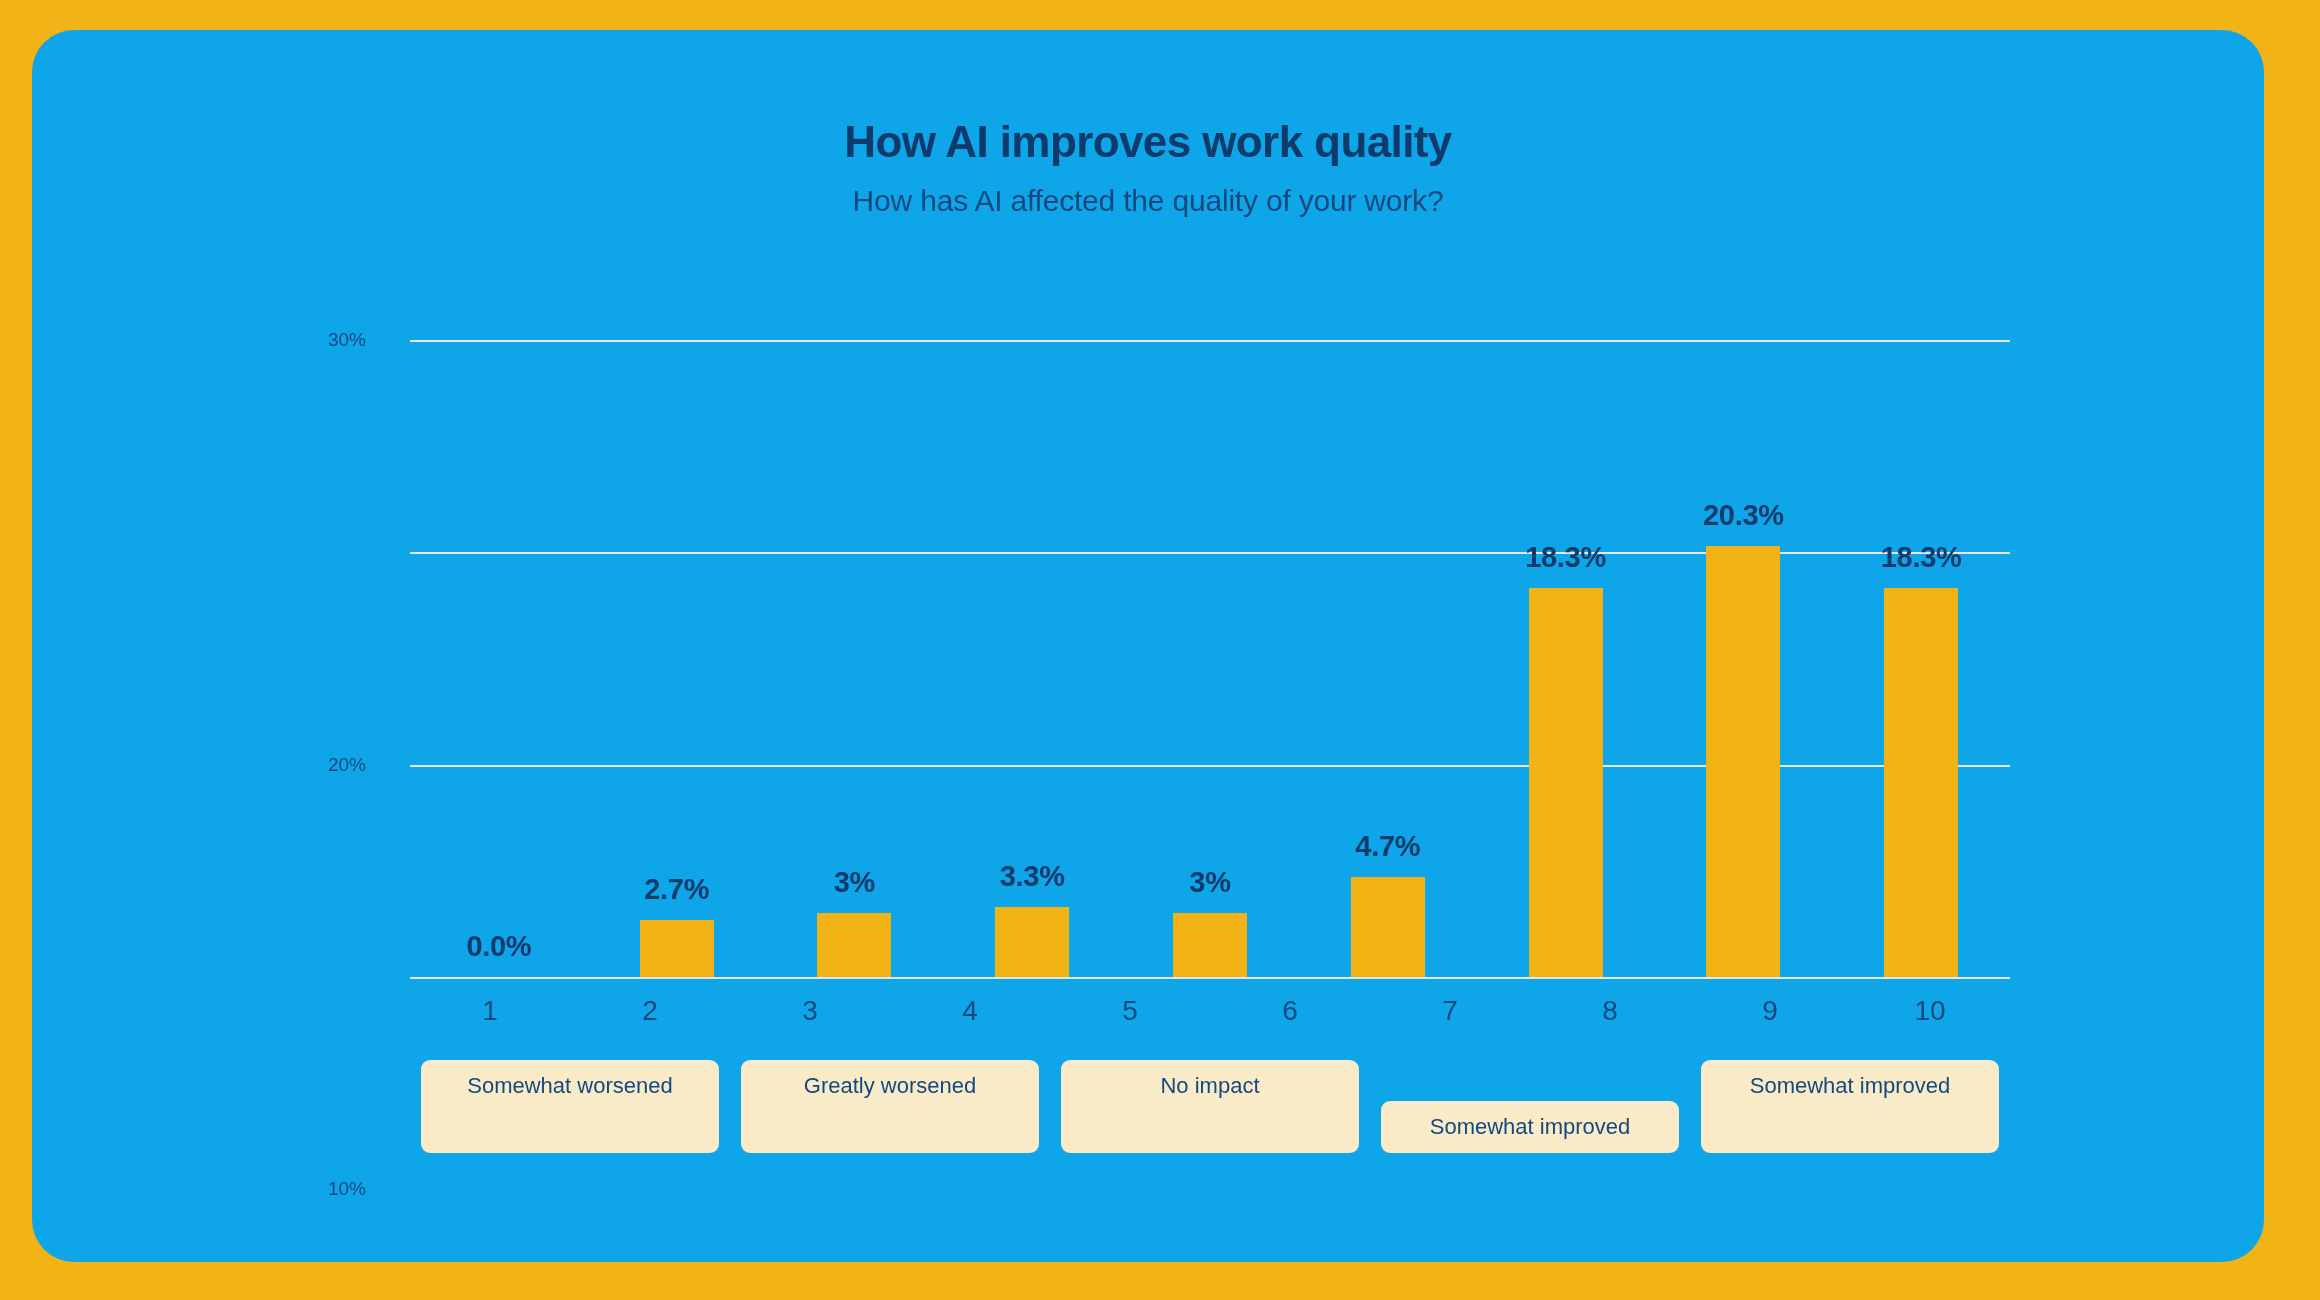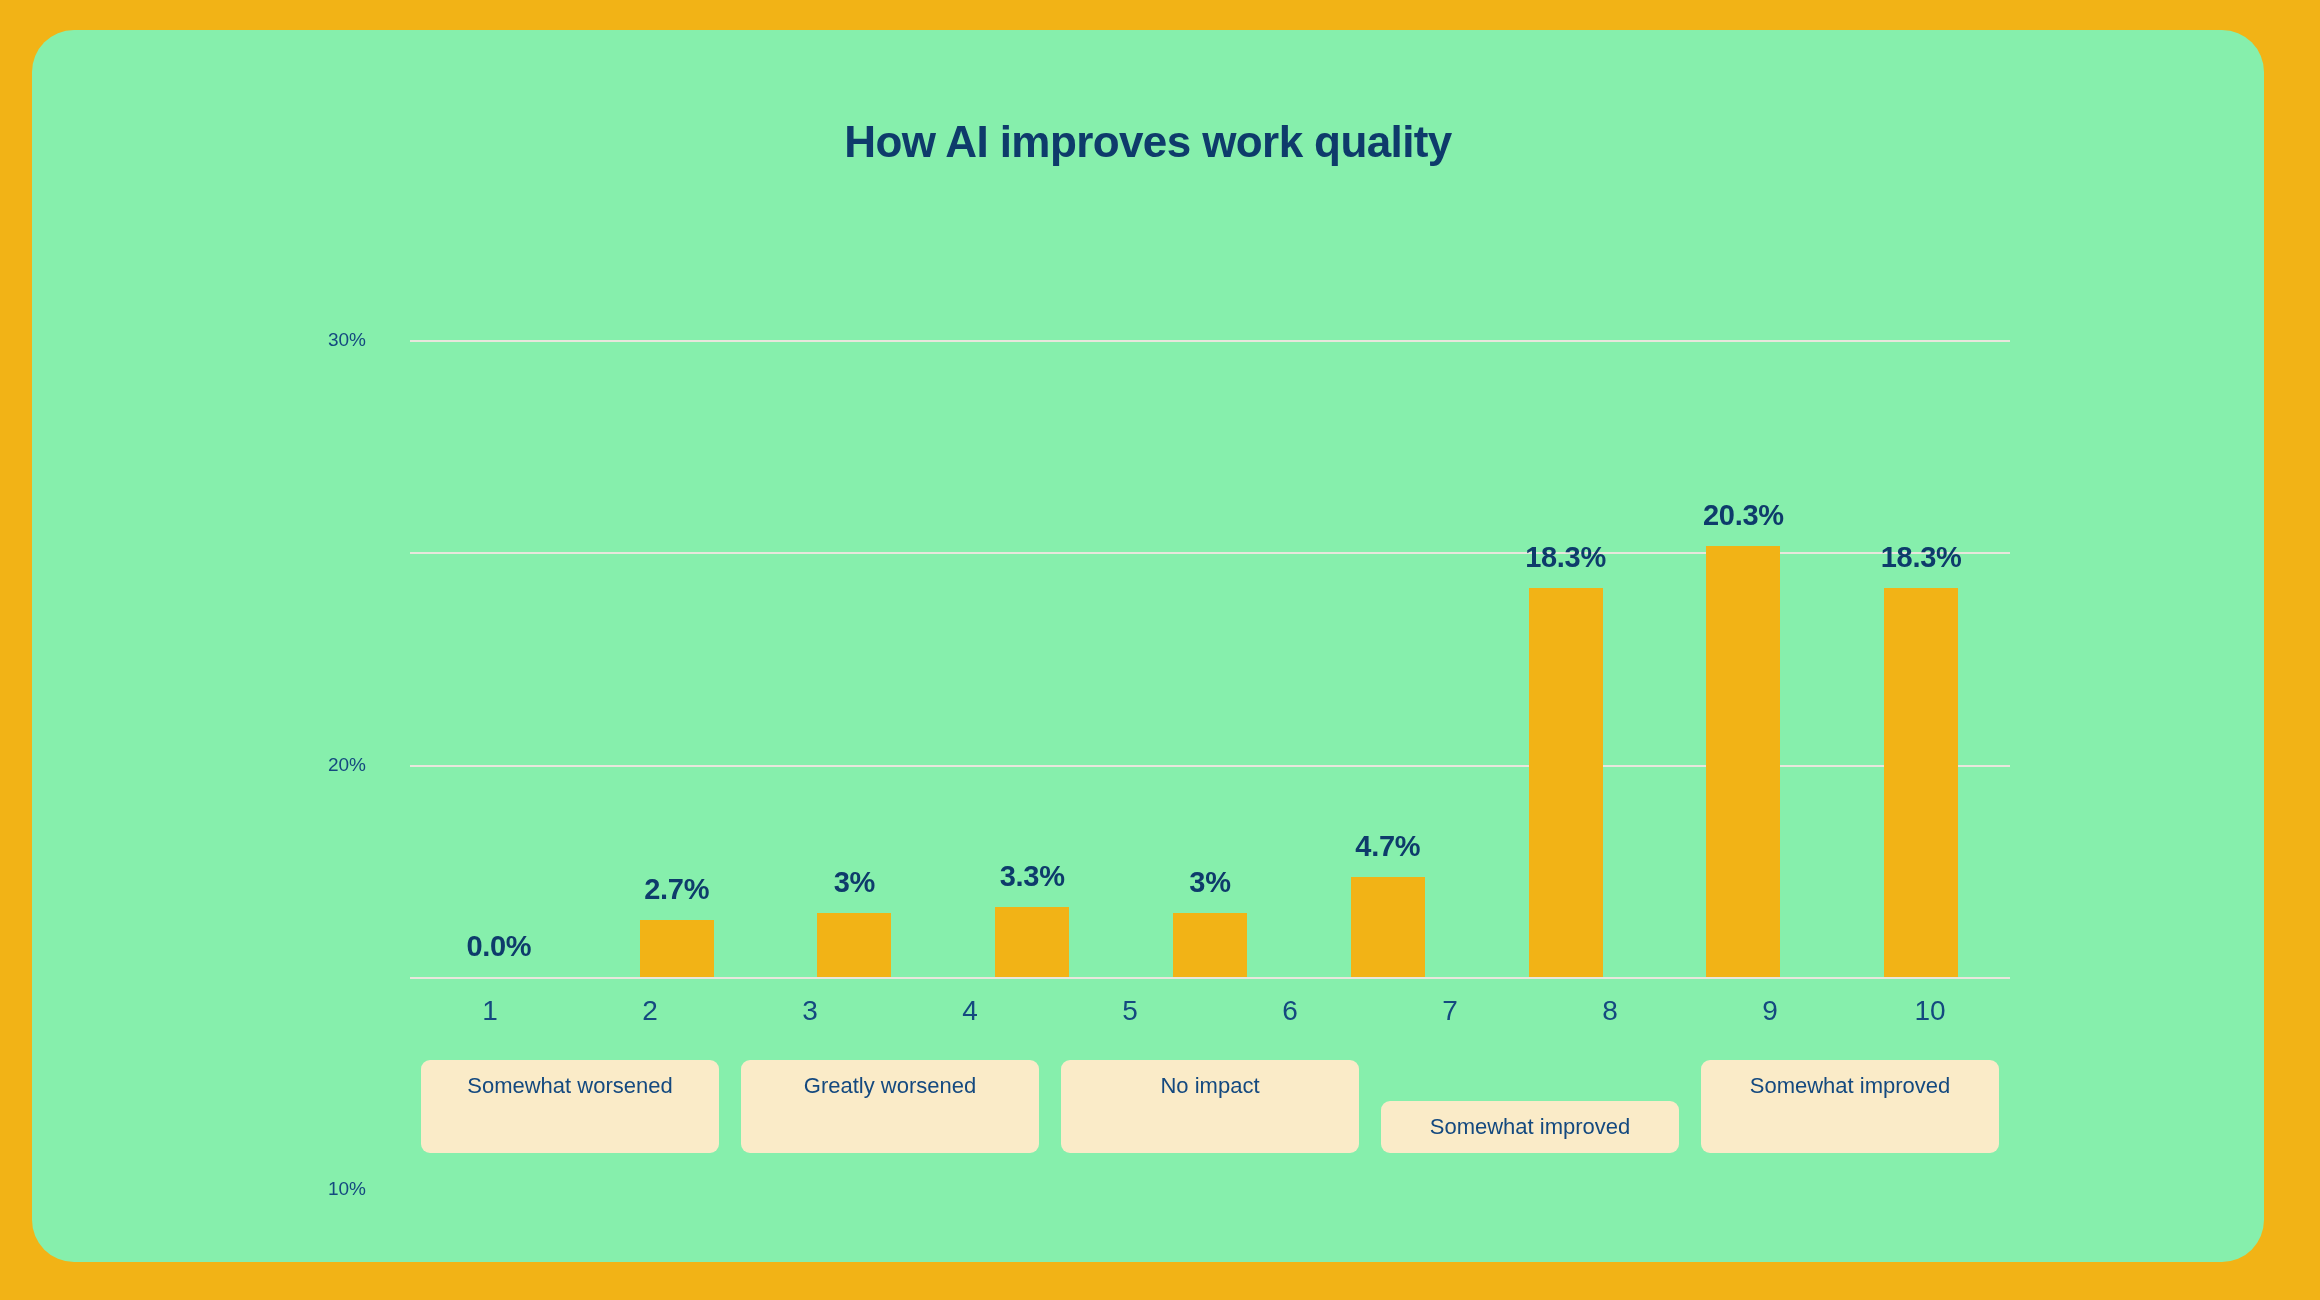--- a/index.html
+++ b/index.html
@@ -13,21 +13,21 @@
     font-family: "Liberation Sans", sans-serif;
     overflow: hidden;
   }
 
   #card {
     position: absolute;
     left: 32px;
     top: 30px;
     width: 2232px;
     height: 1232px;
-    background: #86efac;
+    background: #0ea5e9;
     border-radius: 42px;
   }
 
   
   #headings {
     position: absolute;
     left: 0;
     top: 88px;
     width: 100%;
     text-align: center;
@@ -151,20 +151,21 @@
     white-space: nowrap;
   }
 </style>
 </head>
 <body>
 
 <div id="card">
 
   <div id="headings">
     <div id="chart-title">How AI improves work quality</div>
+    <div id="chart-subtitle">How has AI affected the quality of your work?</div>
   </div>
 
   <div id="plot">
 
     <div id="gridlines">
         <div class="gridline" style="top: 637px;"></div>
         <div class="gridline" style="top: 424.667px;">
           <div class="ytick" style="top: 424.667px;">10%</div>
         </div>
         <div class="gridline" style="top: 212.333px;">

